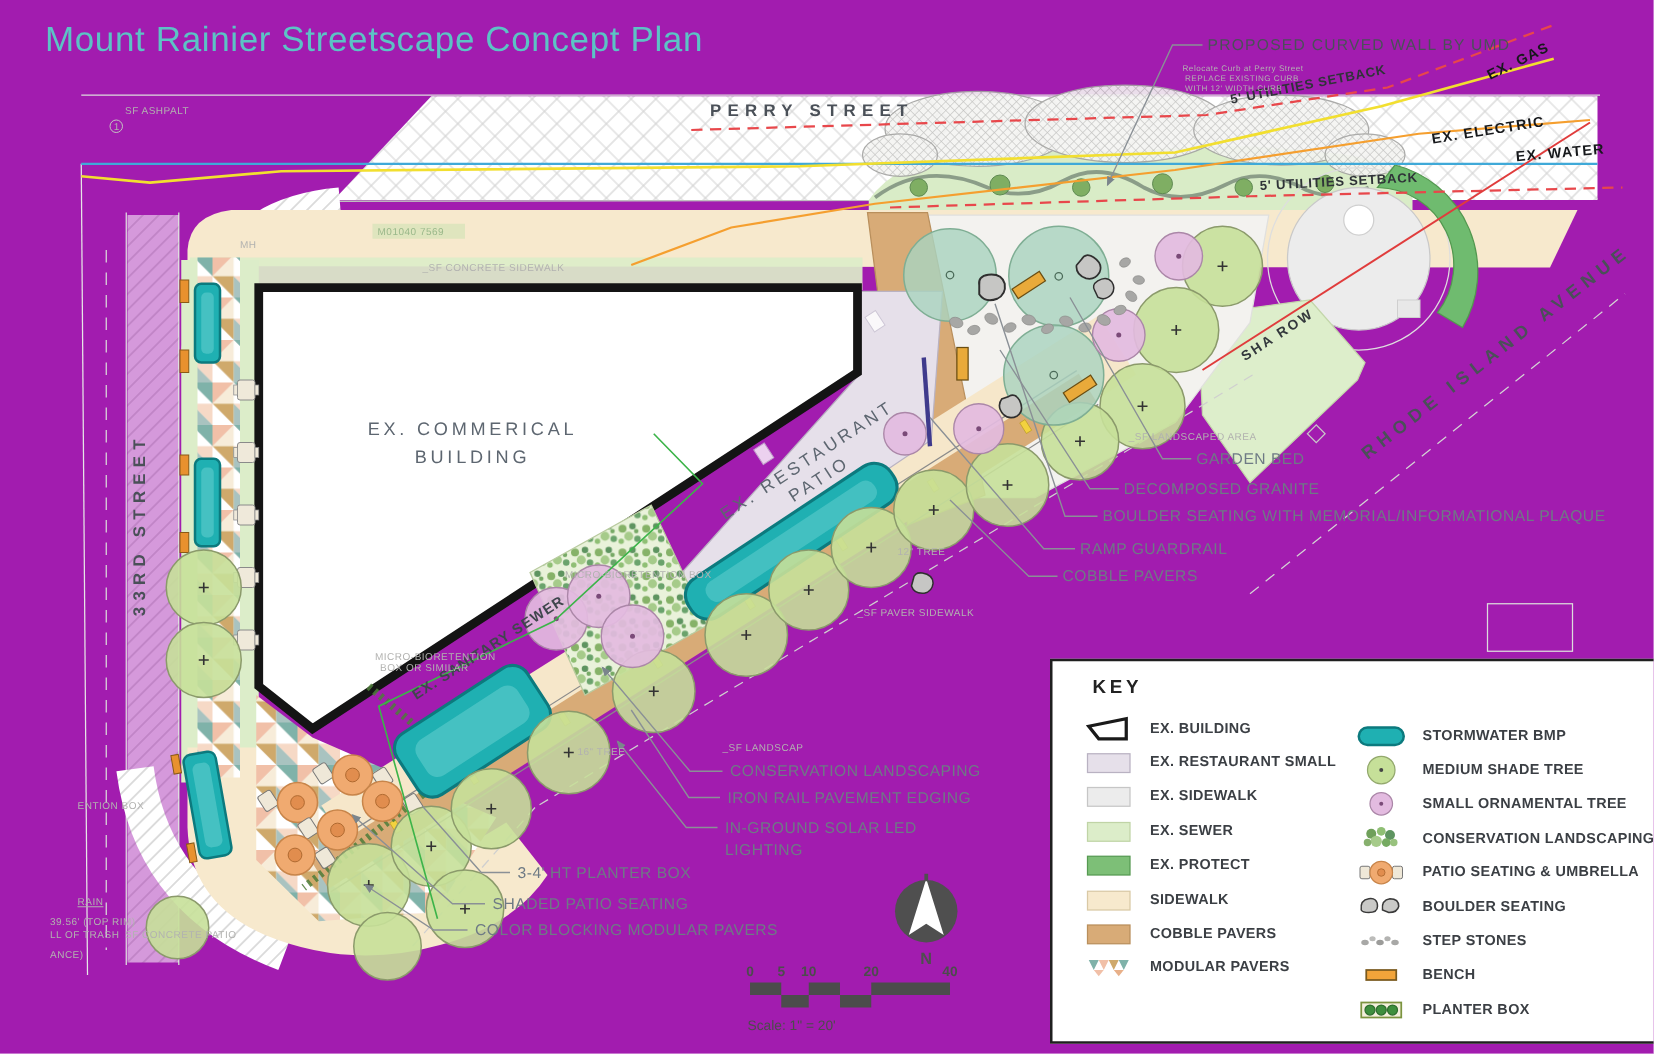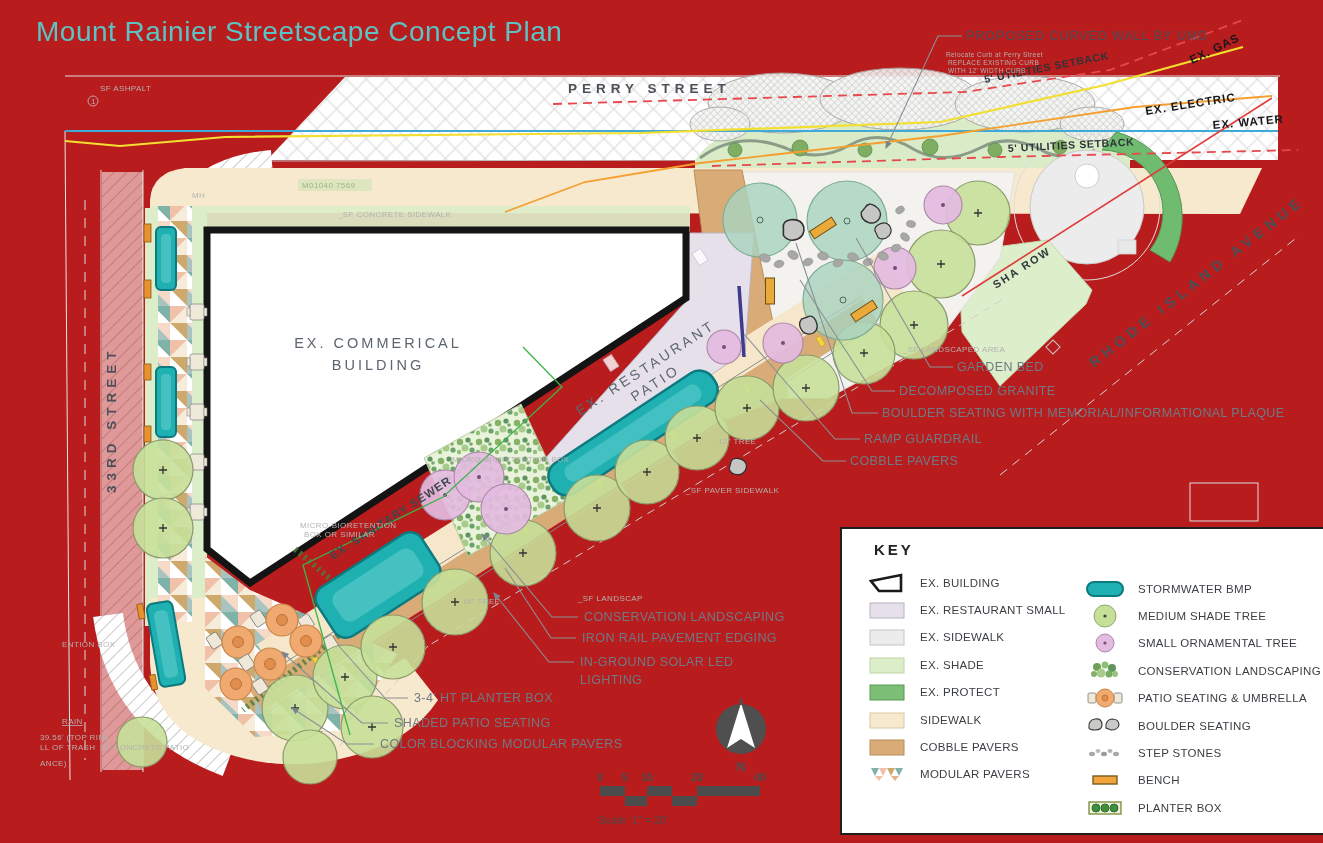--- a/index.html
+++ b/index.html
@@ -1,16 +1,16 @@
 <!DOCTYPE html>
 <html><head>
 <meta charset="utf-8">
 <style>
   html,body{margin:0;padding:0;background:#ffffff;}
-  #stage{position:relative;width:1323px;height:843px;background:#b91c1c;overflow:hidden;
+  #stage{position:relative;width:1323px;height:843px;background:#a21caf;overflow:hidden;
          font-family:"Liberation Sans", sans-serif;}
   #page-title{position:absolute;left:36px;top:16px;font-size:28px;font-weight:500;
               letter-spacing:.5px;color:#5cc3c5;margin:0;}
   #plan-svg{position:absolute;left:0;top:0;}
   svg text{font-family:"Liberation Sans", sans-serif;}
   .street{fill:#4a5058;font-size:13.5px;letter-spacing:5px;font-weight:600;}
   .plan-label{fill:#5d6670;font-size:14.5px;letter-spacing:3px;font-weight:500;}
   .co{fill:#6e7a85;font-size:12.5px;letter-spacing:.4px;font-weight:500;}
   .util{fill:#16181b;font-size:11.5px;letter-spacing:1px;font-weight:700;}
   .setback{fill:#2f3338;font-size:10.5px;letter-spacing:.6px;font-weight:700;}
@@ -21,21 +21,21 @@
   
   #key-box{position:absolute;left:840px;top:527px;width:497px;height:308px;
            border:2px solid #1f1f1f;background:#fff;box-sizing:border-box;}
   #key-heading{position:absolute;left:32px;top:12px;font-size:15px;font-weight:700;
                letter-spacing:3px;color:#222;}
   .key-col{position:absolute;top:40px;}
   #key-col-left{left:24px;}
   #key-col-right{left:242px;top:46px;}
   .key-row{display:flex;align-items:center;height:27.4px;gap:12px;}
   .key-sw{width:42px;display:flex;justify-content:center;align-items:center;flex:0 0 42px;}
-  .key-label{font-size:11.5px;font-weight:400;color:#3b3f44;letter-spacing:.3px;white-space:nowrap;}
+  .key-label{font-size:11.5px;font-weight:700;color:#3b3f44;letter-spacing:.3px;white-space:nowrap;}
 </style>
 </head>
 <body>
 
 <div id="stage">
 
 <h1 id="page-title">Mount Rainier Streetscape Concept Plan</h1>
 
 <svg id="plan-svg" width="1323" height="843" viewBox="0 0 1323 843">
   <defs>
@@ -497,21 +497,21 @@
             </svg>
           </span>
       <span class="key-label">EX. SIDEWALK</span>
     </div>
     <div class="key-row">
       <span class="key-sw">
             <svg width="40" height="24">
               <rect x="3" y="5" width="34" height="15" fill="#dcedc9" stroke="#c0d4a6"></rect>
             </svg>
           </span>
-      <span class="key-label">EX. SHADE</span>
+      <span class="key-label">EX. SEWER</span>
     </div>
     <div class="key-row">
       <span class="key-sw">
             <svg width="40" height="24">
               <rect x="3" y="5" width="34" height="15" fill="#7dbf77" stroke="#569a52"></rect>
             </svg>
           </span>
       <span class="key-label">EX. PROTECT</span>
     </div>
     <div class="key-row">

